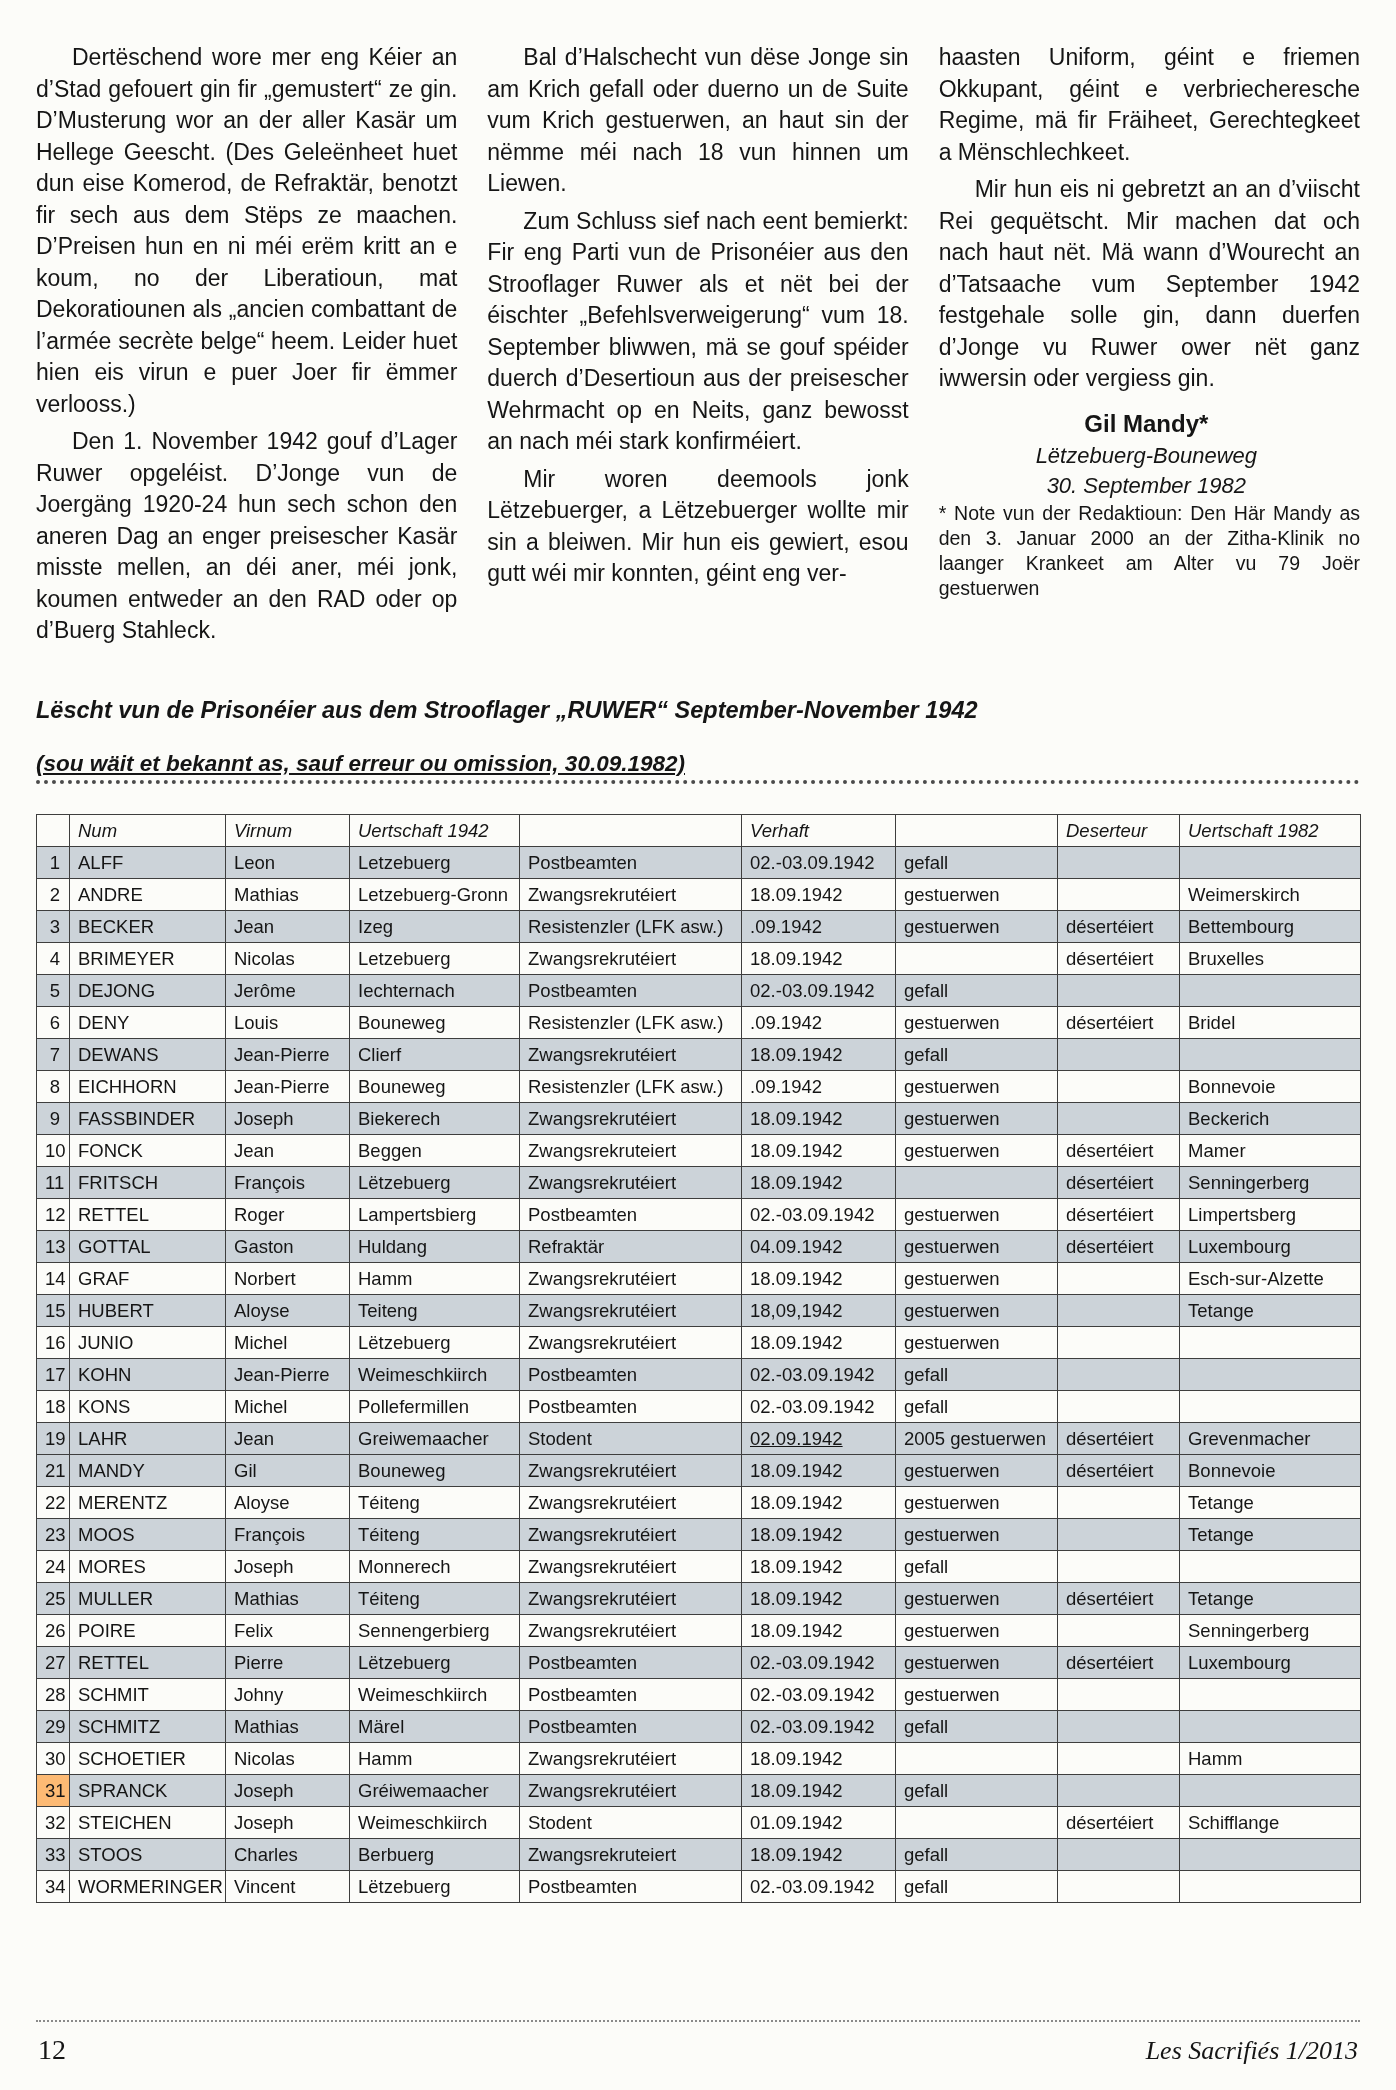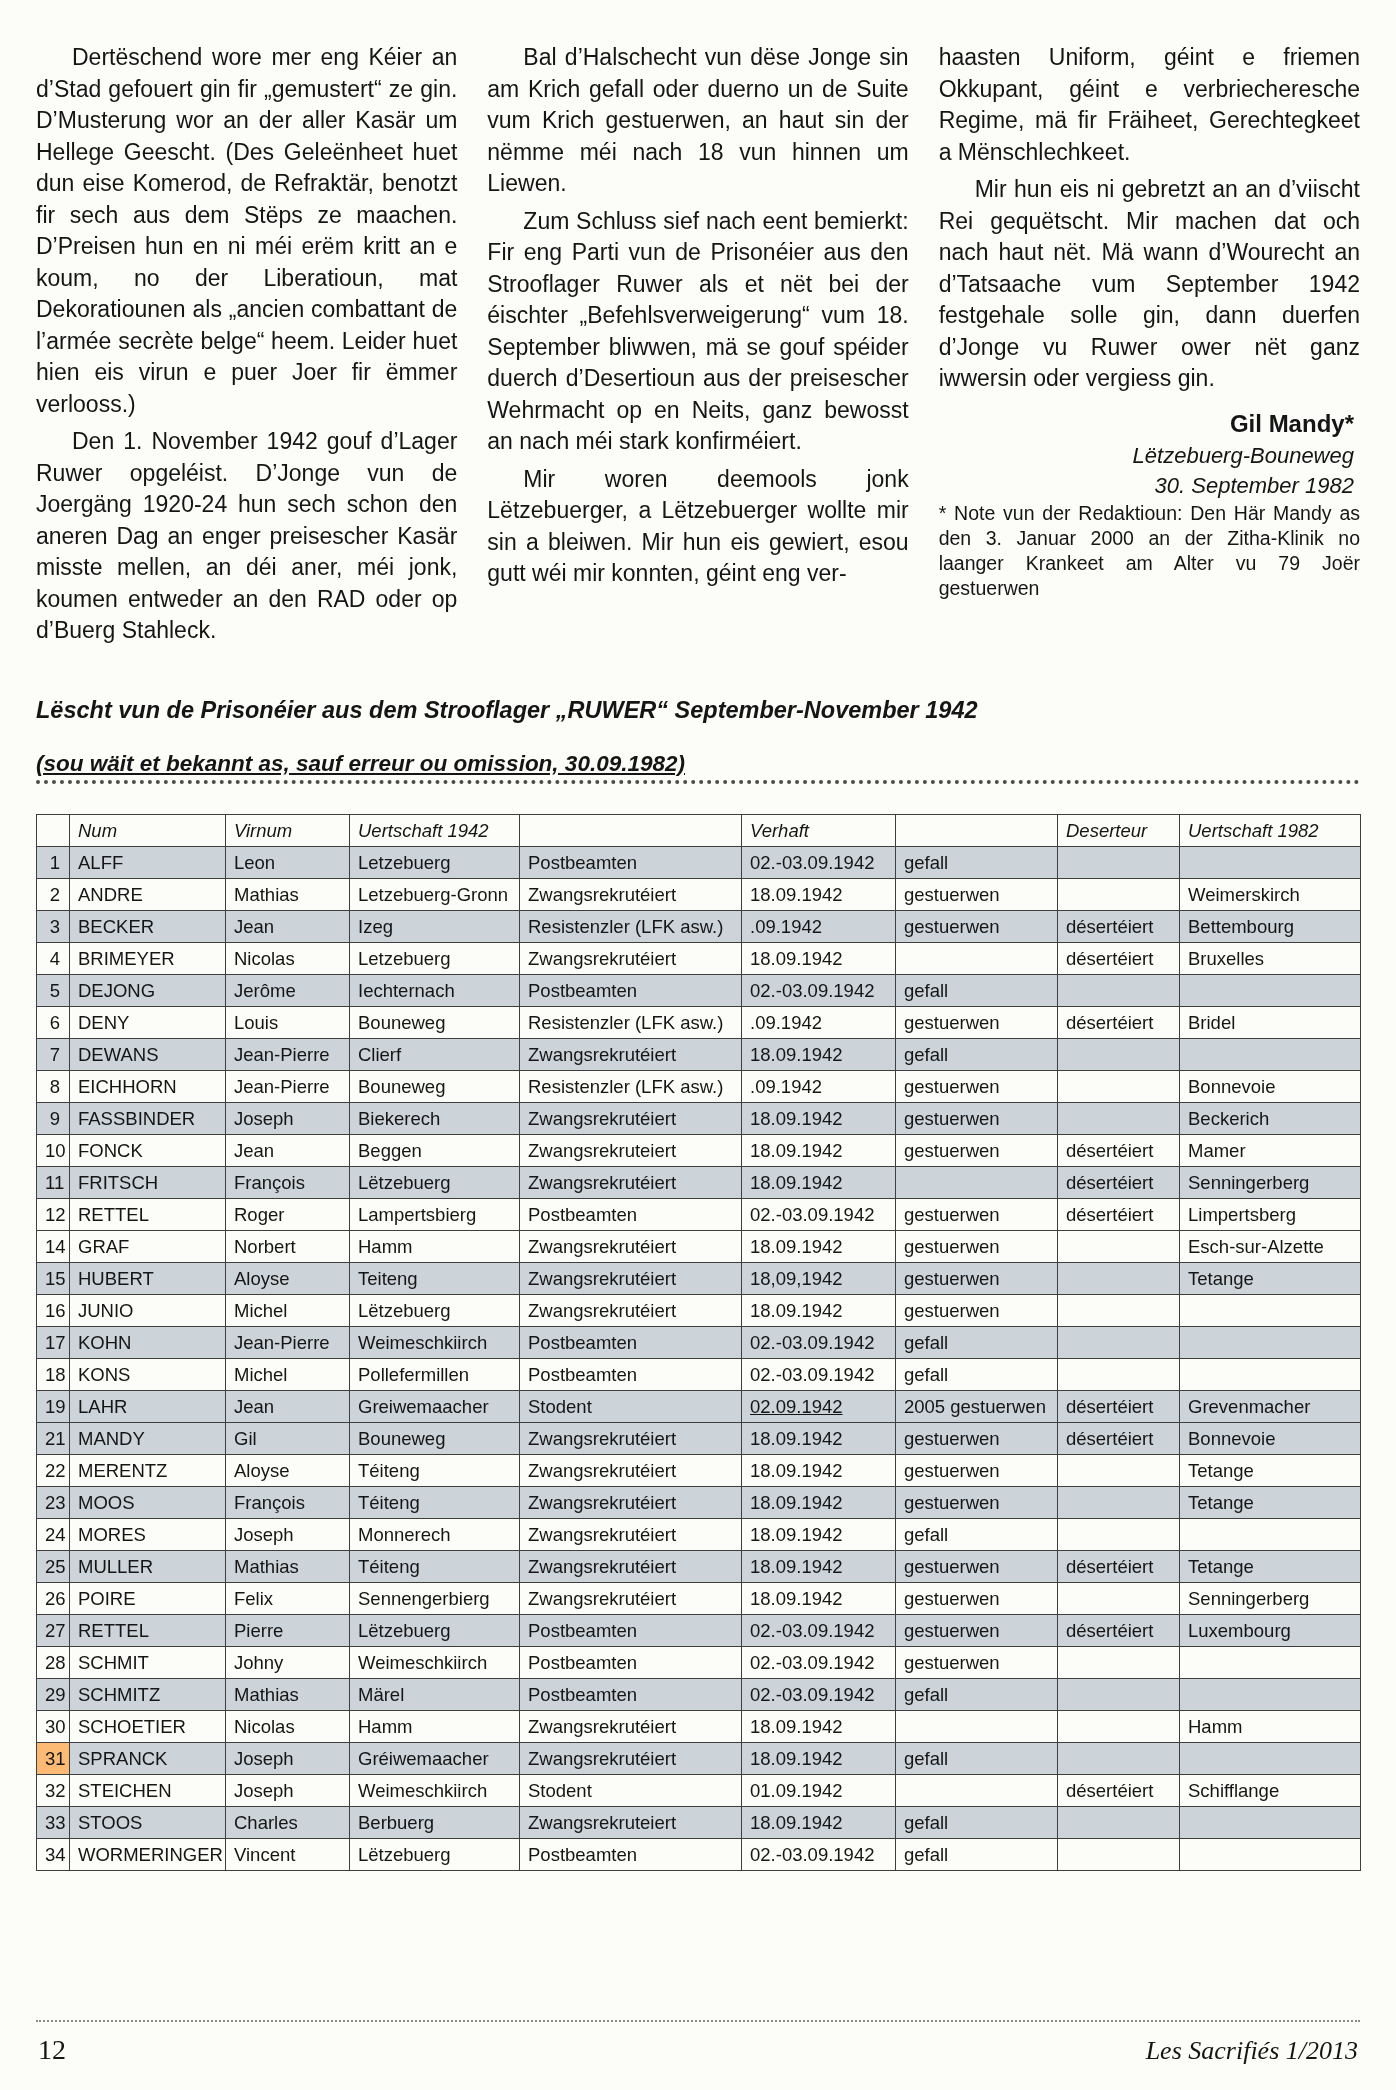--- a/index.html
+++ b/index.html
@@ -16,21 +16,21 @@
     color: #151515;
     padding: 42px 36px 8px 36px;
     overflow: hidden;
   }
   
   .article { display: flex; gap: 30px; text-align: justify; font-size: 23px; line-height: 31.5px; }
   .article .col { flex: 1 1 0; min-width: 0; }
   .article p { margin: 0; }
   .article p + p { margin-top: 6px; }
   .article p.indent { text-indent: 36px; }
-  .signature { margin-top: 12px; text-align: right; padding-right: 6px; }
+  .signature { margin-top: 12px; text-align: center; padding-right: 6px; }
   .sig-name { font-weight: bold; font-size: 24px; line-height: 34px; }
   .sig-line { font-style: italic; font-size: 22px; line-height: 30px; }
   .editor-note { margin-top: 52px; font-size: 19.5px; line-height: 25px; text-align: justify; }
   
   .list-title { margin-top: 48px; font-weight: bold; font-style: italic; font-size: 23.5px; line-height: 30px; }
   .list-subtitle-rule { margin-top: 26px; border-bottom: 4px dotted #4b4b4b; padding-bottom: 3px; }
   .list-subtitle { font-weight: bold; font-style: italic; font-size: 22.5px; text-decoration: underline; }
   
   table.roster {
     margin-top: 30px; width: 100%;
@@ -243,20 +243,31 @@
           <td>RETTEL</td>
           <td>Roger</td>
           <td>Lampertsbierg</td>
           <td>Postbeamten</td>
           <td>02.-03.09.1942</td>
           <td>gestuerwen</td>
           <td>désertéiert</td>
           <td>Limpertsberg</td>
         </tr>
         <tr>
+          <td class="rownum" style="background: rgb(204, 211, 217);">13</td>
+          <td style="background: rgb(204, 211, 217);">GOTTAL</td>
+          <td style="background: rgb(204, 211, 217);">Gaston</td>
+          <td style="background: rgb(204, 211, 217);">Huldang</td>
+          <td style="background: rgb(204, 211, 217);">Refraktär</td>
+          <td style="background: rgb(204, 211, 217);">04.09.1942</td>
+          <td style="background: rgb(204, 211, 217);">gestuerwen</td>
+          <td style="background: rgb(204, 211, 217);">désertéiert</td>
+          <td style="background: rgb(204, 211, 217);">Luxembourg</td>
+        </tr>
+        <tr>
           <td class="rownum">14</td>
           <td>GRAF</td>
           <td>Norbert</td>
           <td>Hamm</td>
           <td>Zwangsrekrutéiert</td>
           <td>18.09.1942</td>
           <td>gestuerwen</td>
           <td></td>
           <td>Esch-sur-Alzette</td>
         </tr>

